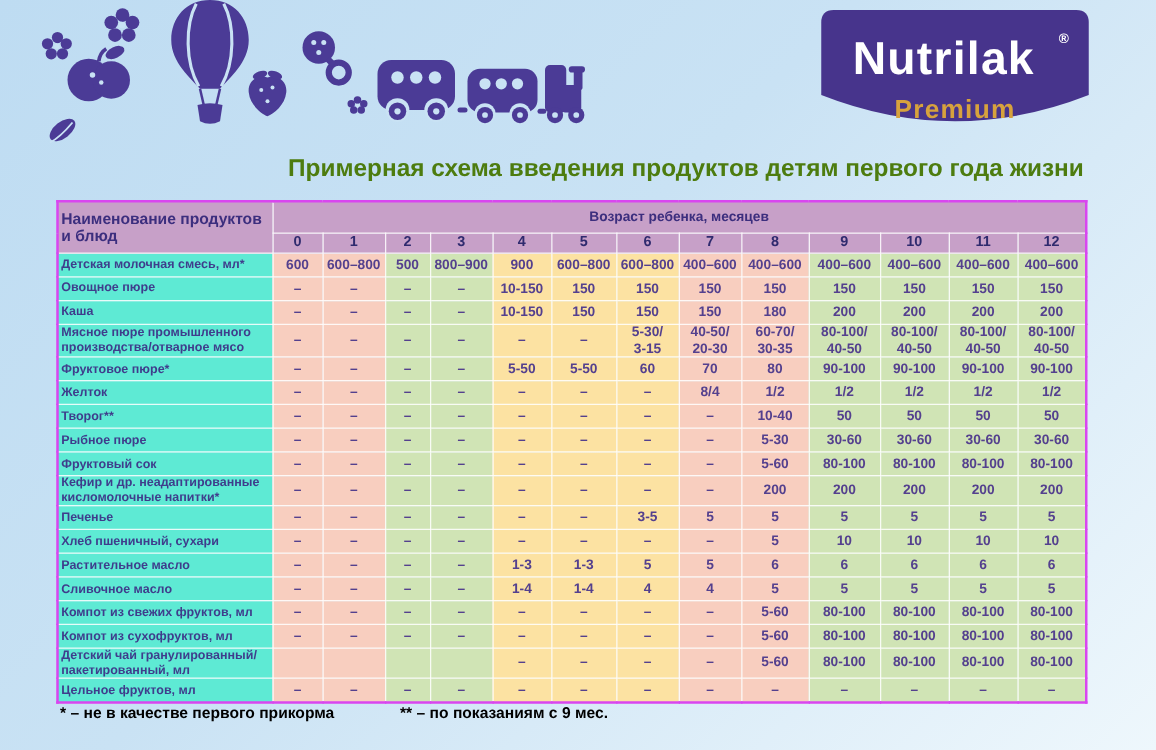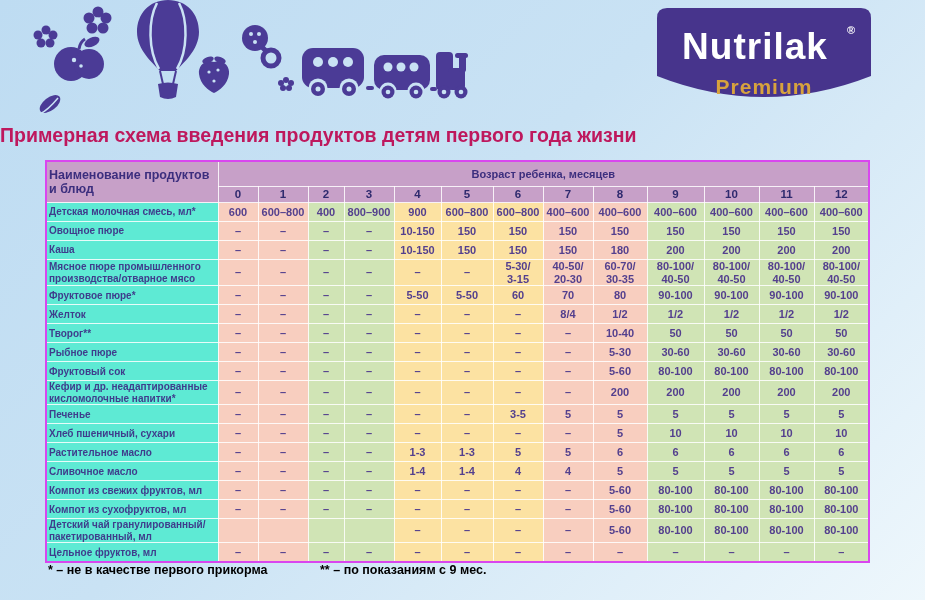--- a/index.html
+++ b/index.html
@@ -10,22 +10,22 @@
   }
   .abs{position:absolute;}
   
   #decor{left:18px;top:0px;}
   #logo{left:655px;top:6px;}
   .logo-brand{font-weight:bold;fill:#ffffff;font-size:37px;letter-spacing:1px;}
   .logo-reg{font-weight:bold;fill:#ffffff;font-size:11px;}
   .logo-sub{font-weight:bold;fill:#d7a23d;font-size:21px;letter-spacing:1px;}
   
   #title{
-    left:0;top:124px;width:867px;text-align:left;
-    font-size:19.5px;font-weight:bold;color:#be185d;
+    left:0;top:124px;width:867px;text-align:right;
+    font-size:19.5px;font-weight:bold;color:#4d7c0f;
   }
   
   #main-table{
     left:45px;top:160px;width:823px;
     border-collapse:collapse;table-layout:fixed;
     border:2px solid #d946ef;
   }
   #main-table th,#main-table td{
     padding:0 2px;margin:0;line-height:1.15;
     border:1px solid rgba(255,255,255,.85);
@@ -222,21 +222,21 @@
         <th class="month-cell">10</th>
         <th class="month-cell">11</th>
         <th class="month-cell">12</th>
       </tr>
   </thead>
   <tbody>
       <tr>
         <th class="row-label">Детская молочная смесь, мл*</th>
         <td class="c-pink">600</td>
         <td class="c-pink">600–800</td>
-        <td class="c-green">400</td>
+        <td class="c-green">500</td>
         <td class="c-green">800–900</td>
         <td class="c-yellow">900</td>
         <td class="c-yellow">600–800</td>
         <td class="c-yellow">600–800</td>
         <td class="c-pink">400–600</td>
         <td class="c-pink">400–600</td>
         <td class="c-green">400–600</td>
         <td class="c-green">400–600</td>
         <td class="c-green">400–600</td>
         <td class="c-green">400–600</td>

